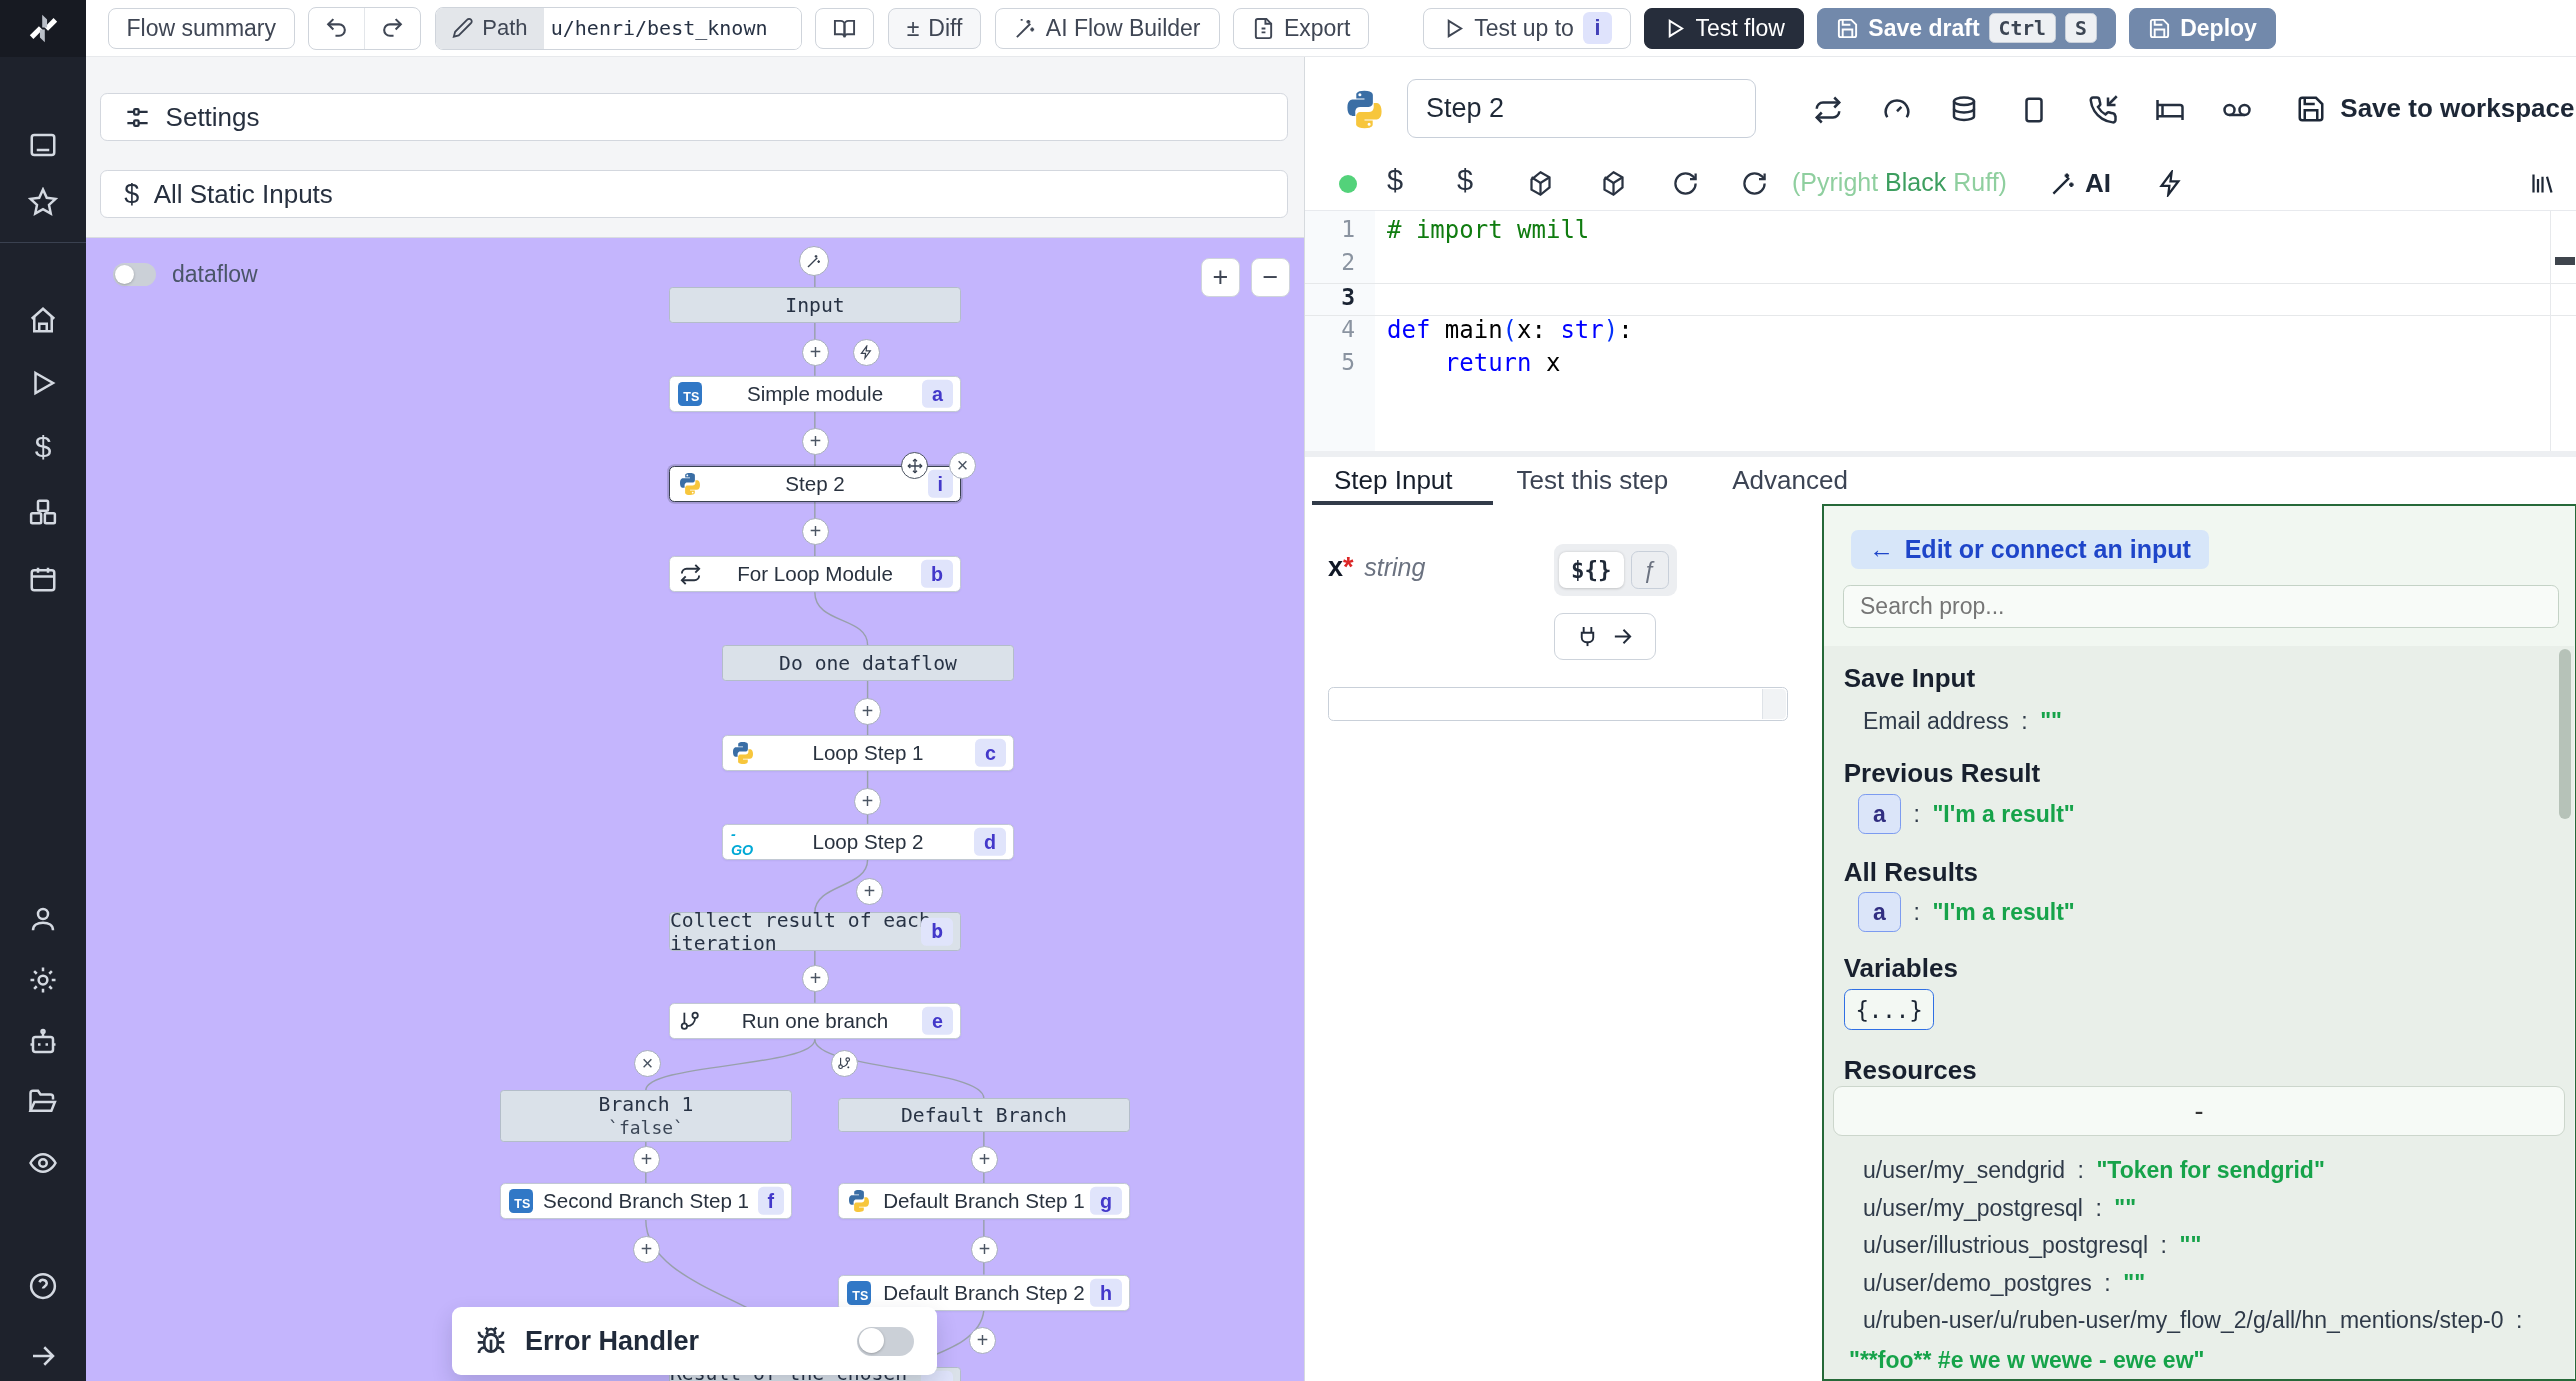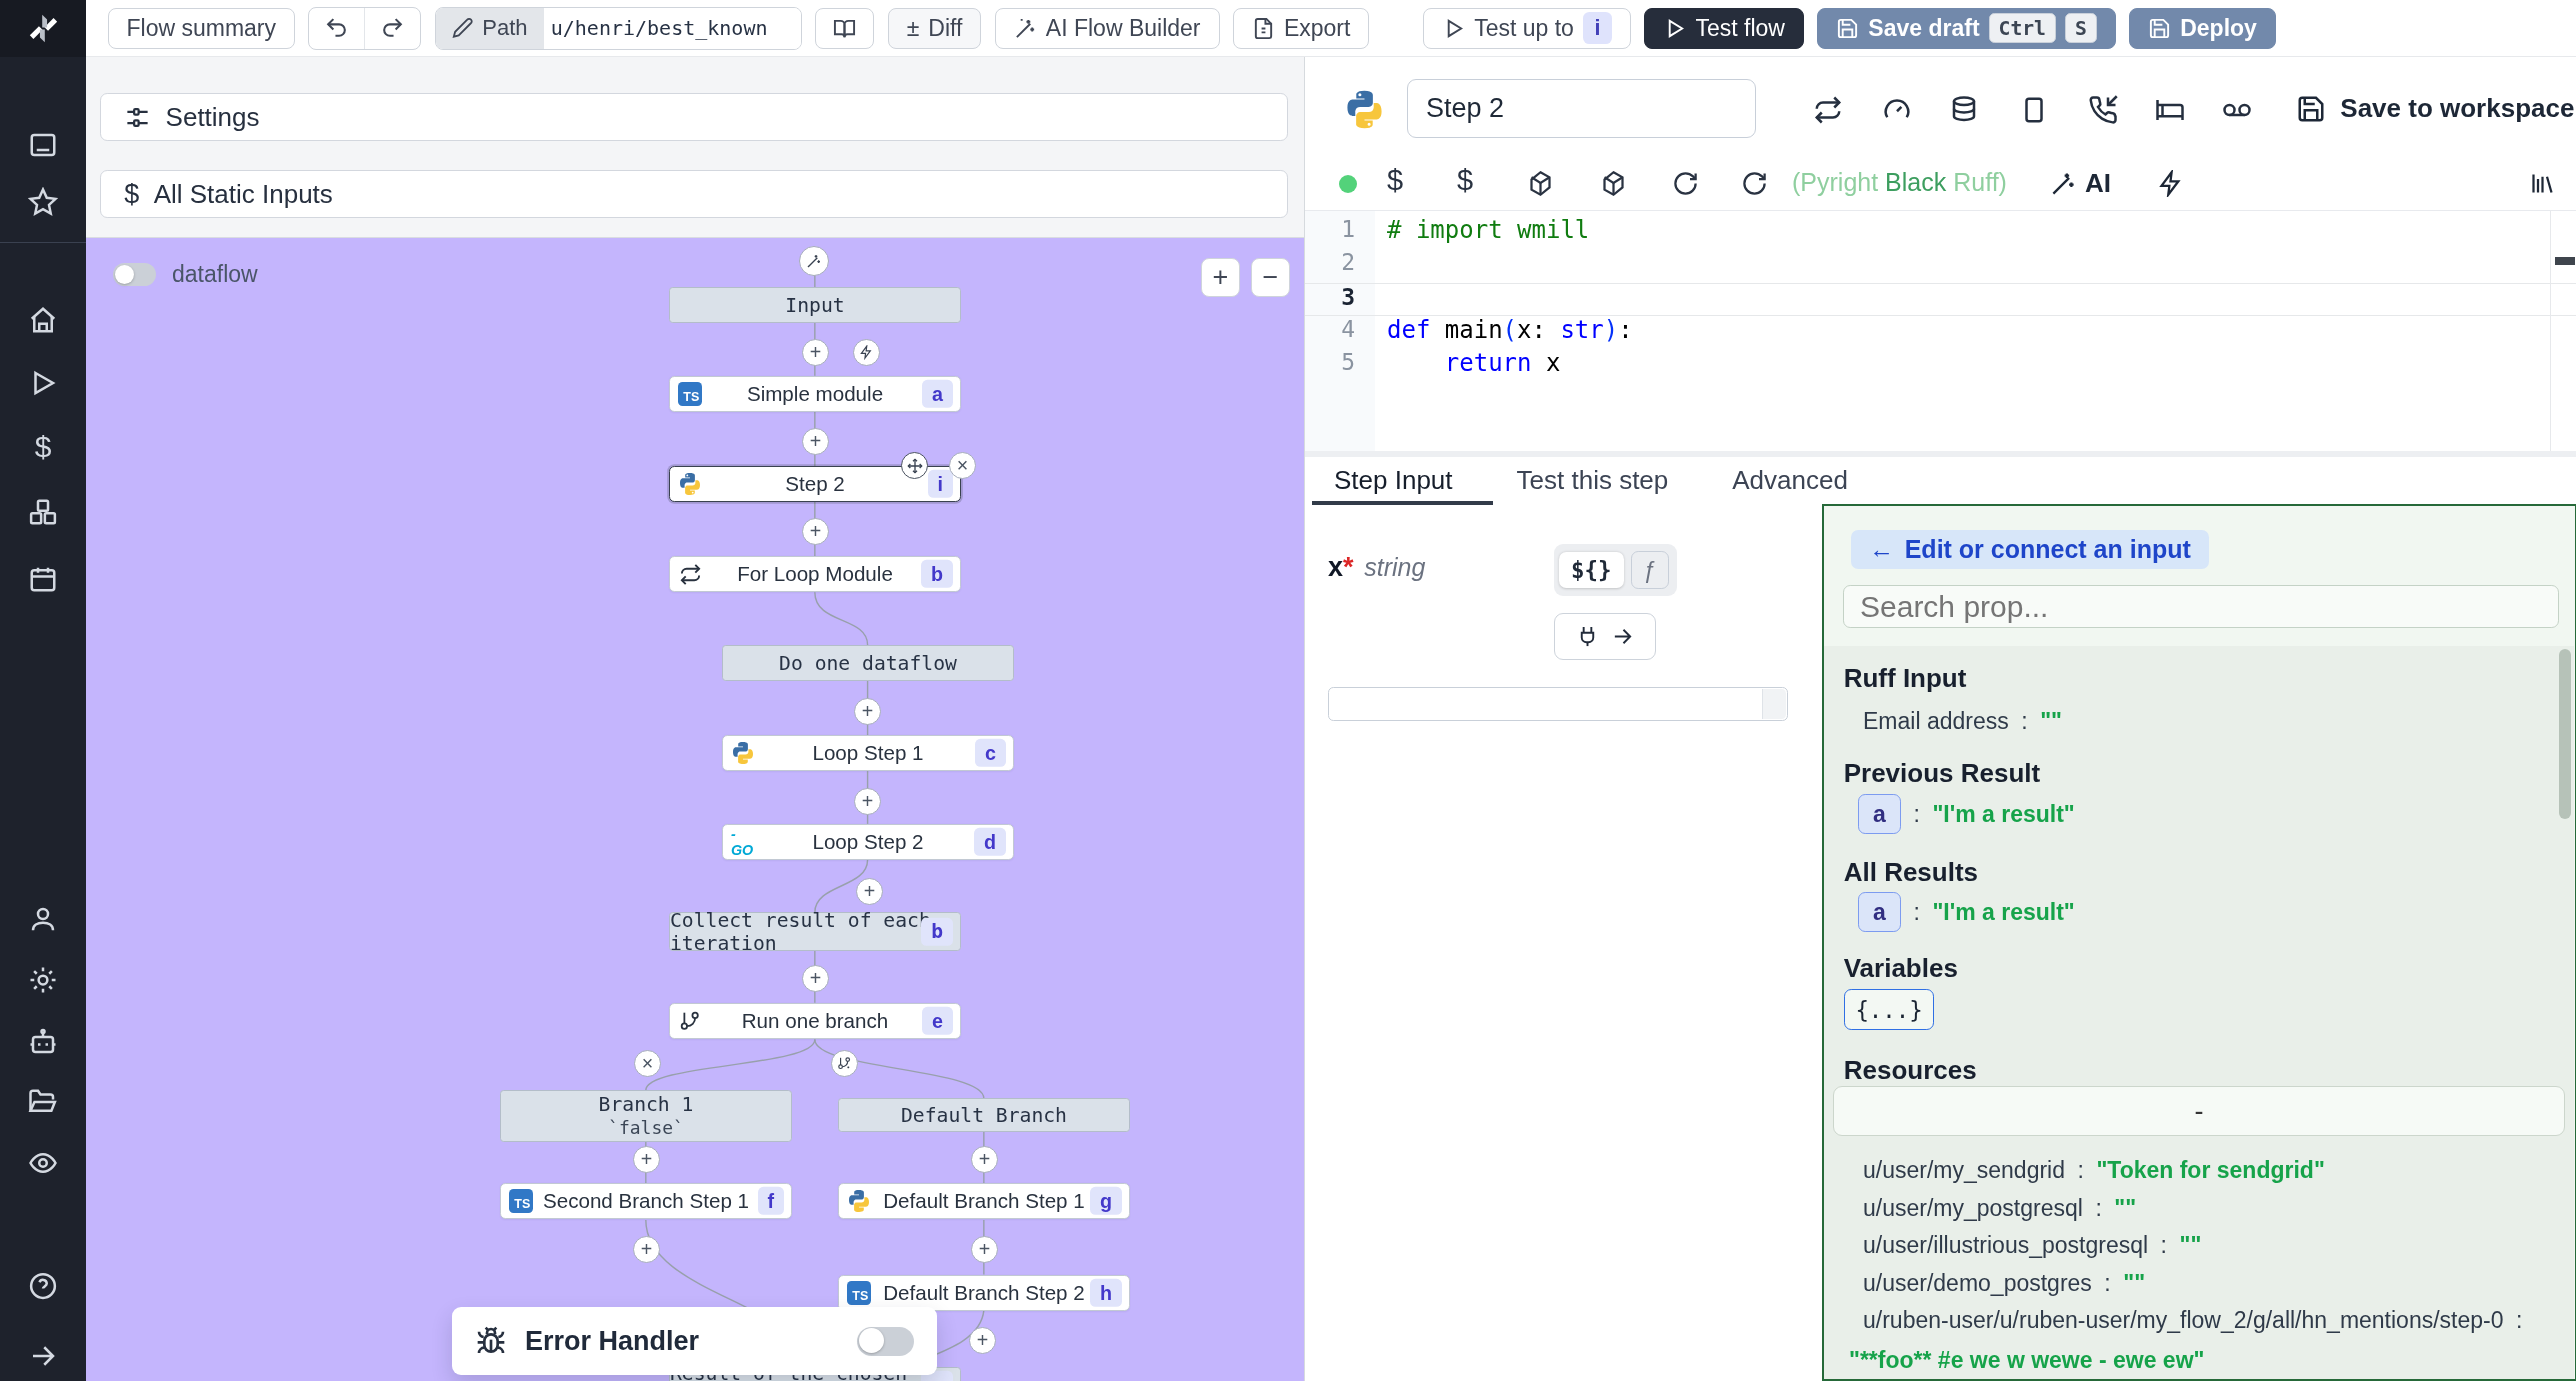--- a/index.html
+++ b/index.html
@@ -100,21 +100,21 @@
   #expr-chip{background:#fff;border-radius:7.2px;box-shadow:0 0.9px 2.7px rgba(0,0,0,.18);padding:5.4px 12.5px;font-size:22.4px;font-weight:600;color:#1f2937;font-family:"DejaVu Sans Mono",monospace;}
   #fn-chip{width:36px;height:36px;display:flex;align-items:center;justify-content:center;border:1.3px solid #c8cfd9;border-radius:7.2px;color:#6b7280;font-size:23px;margin:0 3.6px;}
   #plug-group{position:absolute;left:249px;top:556px;width:102px;height:47px;border:0.9px solid #cdd3db;border-radius:9px;background:#fff;display:flex;align-items:center;justify-content:center;gap:12.5px;color:#222b3a;box-sizing:border-box;}
   #plug-group .ic{width:23px;height:23px;}
   #arg-input{position:absolute;left:23px;top:630px;width:460px;height:34px;border:0.9px solid #c9d0d9;border-radius:5.4px;background:#fff;box-sizing:border-box;}
   #arg-grip{position:absolute;right:0.9px;top:0.9px;width:23px;height:30px;background:#f1f3f5;border-left:0.9px solid #dfe3e8;border-radius:0 4.5px 4.5px 0;}
 
   
   #greenpanel{position:absolute;left:517px;top:447px;width:755px;height:877px;background:#f1f7f1;border:2.7px solid #266939;box-sizing:border-box;overflow:hidden;}
   #back-pill{position:absolute;left:27px;top:24px;height:39px;display:inline-flex;align-items:center;gap:10.7px;background:#d7e6f9;border-radius:7.2px;padding:0 18px;font-size:25px;font-weight:600;color:#1e45c9;}
-  #prop-search{position:absolute;left:19px;top:79px;width:716px;height:43px;border:1.3px solid #c4d2c6;border-radius:7.2px;background:#f8fbf8;font-size:30px;color:#40514a;padding:0 16px;box-sizing:border-box;outline:none;}
+  #prop-search{position:absolute;left:19px;top:79px;width:716px;height:43px;border:1.3px solid #c4d2c6;border-radius:7.2px;background:#f8fbf8;font-size:23px;color:#40514a;padding:0 16px;box-sizing:border-box;outline:none;}
   #listarea{position:absolute;left:0;top:140px;width:750px;height:734px;background:#e9efe9;}
   .gp-h{position:absolute;left:19.7px;font-size:26px;font-weight:700;color:#18202e;}
   .gp-row{position:absolute;left:39px;font-size:23px;color:#2f3a49;font-weight:500;display:flex;align-items:center;gap:12.5px;white-space:nowrap;}
   .gp-green{color:#16a34a;font-weight:600;}
   .chip-a{display:inline-flex;align-items:center;justify-content:center;width:41px;height:38px;border:1.8px solid #7c9bf0;border-radius:7.2px;background:#dbe5f9;color:#312e81;font-weight:700;font-size:23px;}
   #var-chip{position:absolute;left:19.7px;top:483px;height:39px;display:inline-flex;align-items:center;border:1.8px solid #2f6fe4;border-radius:7.2px;padding:0 10.7px;font-size:22.4px;color:#1b2533;font-family:"DejaVu Sans Mono",monospace;background:#f3f8f3;}
   #res-select{position:absolute;left:9px;top:580px;width:732px;height:50px;background:#f6faf6;border:0.9px solid #ccd6cc;border-radius:9px;display:flex;align-items:center;justify-content:center;font-size:27px;color:#333;box-sizing:border-box;}
   #gp-scroll{position:absolute;right:4.5px;top:143px;width:11.6px;height:170px;background:#b6c2b8;border-radius:6.3px;}
 </style>
 </head>
@@ -714,21 +714,21 @@
       </div>
 
     <div id="greenpanel">
       <div id="back-pill">
         <span>←</span>
         <span>Edit or connect an input</span>
       </div>
       <input id="prop-search" placeholder="Search prop..." style="">
       <div id="listarea"></div>
 
-      <span class="gp-h" style="top:157px">Ruff Input</span>
+      <span class="gp-h" style="top:157px">Save Input</span>
       <div class="gp-row" style="top:202px">
         <span>Email address</span>
           <span>:</span>
           <span class="gp-green">""</span>
       </div>
 
       <span class="gp-h" style="top:252px">Previous Result</span>
       <div class="gp-row" style="top:288px;left:34px">
         <span class="chip-a">a</span>
         <span>:</span>

